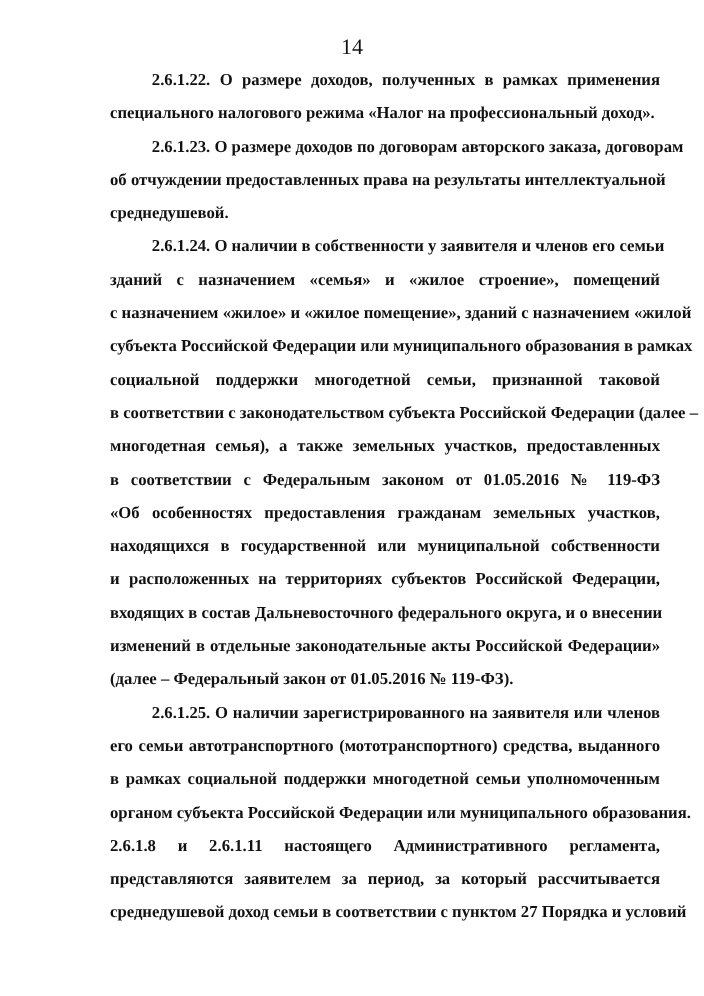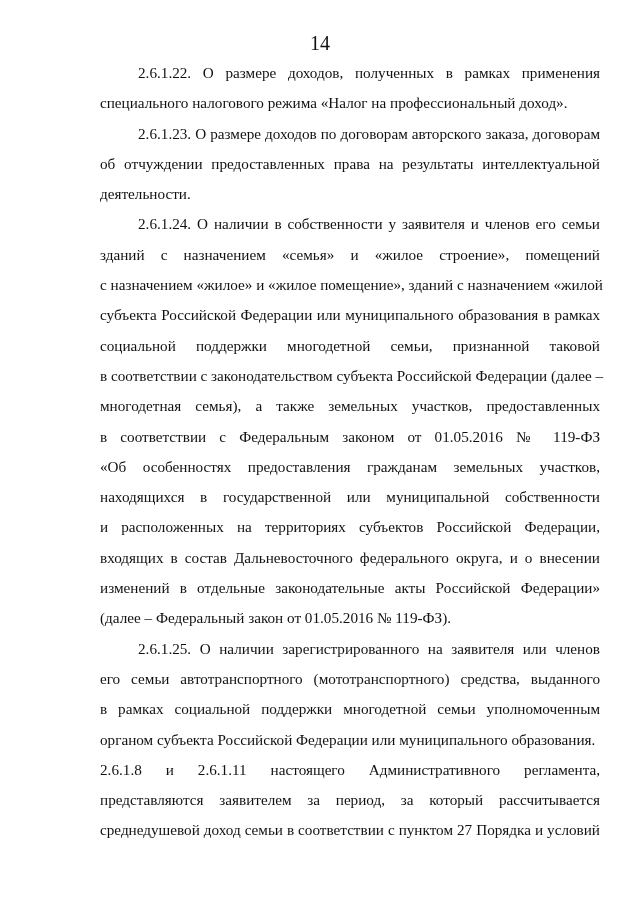--- a/index.html
+++ b/index.html
@@ -1,39 +1,39 @@
 <!DOCTYPE html>
 <html><head>
 <meta charset="utf-8">
 <style>
   html, body { margin: 0; padding: 0; background: #ffffff; }
   body { width: 640px; height: 905px; position: relative; overflow: hidden;
          font-family: "Liberation Serif", "DejaVu Serif", serif; color: #111; }
   .page-num { position: absolute; top: 32px; left: 0; width: 640px; text-align: center; font-size: 20px; }
-  .content { position: absolute; top: 58px; left: 100px; width: 500px; font-size: 15.2px; line-height: 30.3px; }
+  .content { position: absolute; top: 58px; left: 100px; width: 500px; font-size: 15.2px; line-height: 30.3px; font-weight: bold; }
   .para { margin: 0; text-align: justify; text-indent: 38px; }
   .para .line { display: block; text-align: justify; text-align-last: justify; text-indent: 0; white-space: nowrap; }
   .para .line.first { padding-left: 38px; }
   .para .line.last { text-align-last: left; }
   .line { height: 30.3px; }
 </style>
 </head>
 <body>
 
 <div class="page-num">14</div>
 
 <div class="content">
   <div class="para">
     <span class="line first">2.6.1.22. О размере доходов, полученных в рамках применения</span>
     <span class="line last">специального налогового режима «Налог на профессиональный доход».</span>
   </div>
   <div class="para">
     <span class="line first">2.6.1.23. О размере доходов по договорам авторского заказа, договорам</span>
     <span class="line">об отчуждении предоставленных права на результаты интеллектуальной</span>
-    <span class="line last">деятельности.</span>
+    <span class="line last">среднедушевой.</span>
   </div>
   <div class="para">
     <span class="line first">2.6.1.24. О наличии в собственности у заявителя и членов его семьи</span>
     <span class="line">зданий с назначением «семья» и «жилое строение», помещений</span>
     <span class="line">с назначением «жилое» и «жилое помещение», зданий с назначением «жилой</span>
     <span class="line">субъекта Российской Федерации или муниципального образования в рамках</span>
     <span class="line">социальной поддержки многодетной семьи, признанной таковой</span>
     <span class="line">в соответствии с законодательством субъекта Российской Федерации (далее –</span>
     <span class="line">многодетная семья), а также земельных участков, предоставленных</span>
     <span class="line">в соответствии с Федеральным законом от 01.05.2016 № 119-ФЗ</span>

